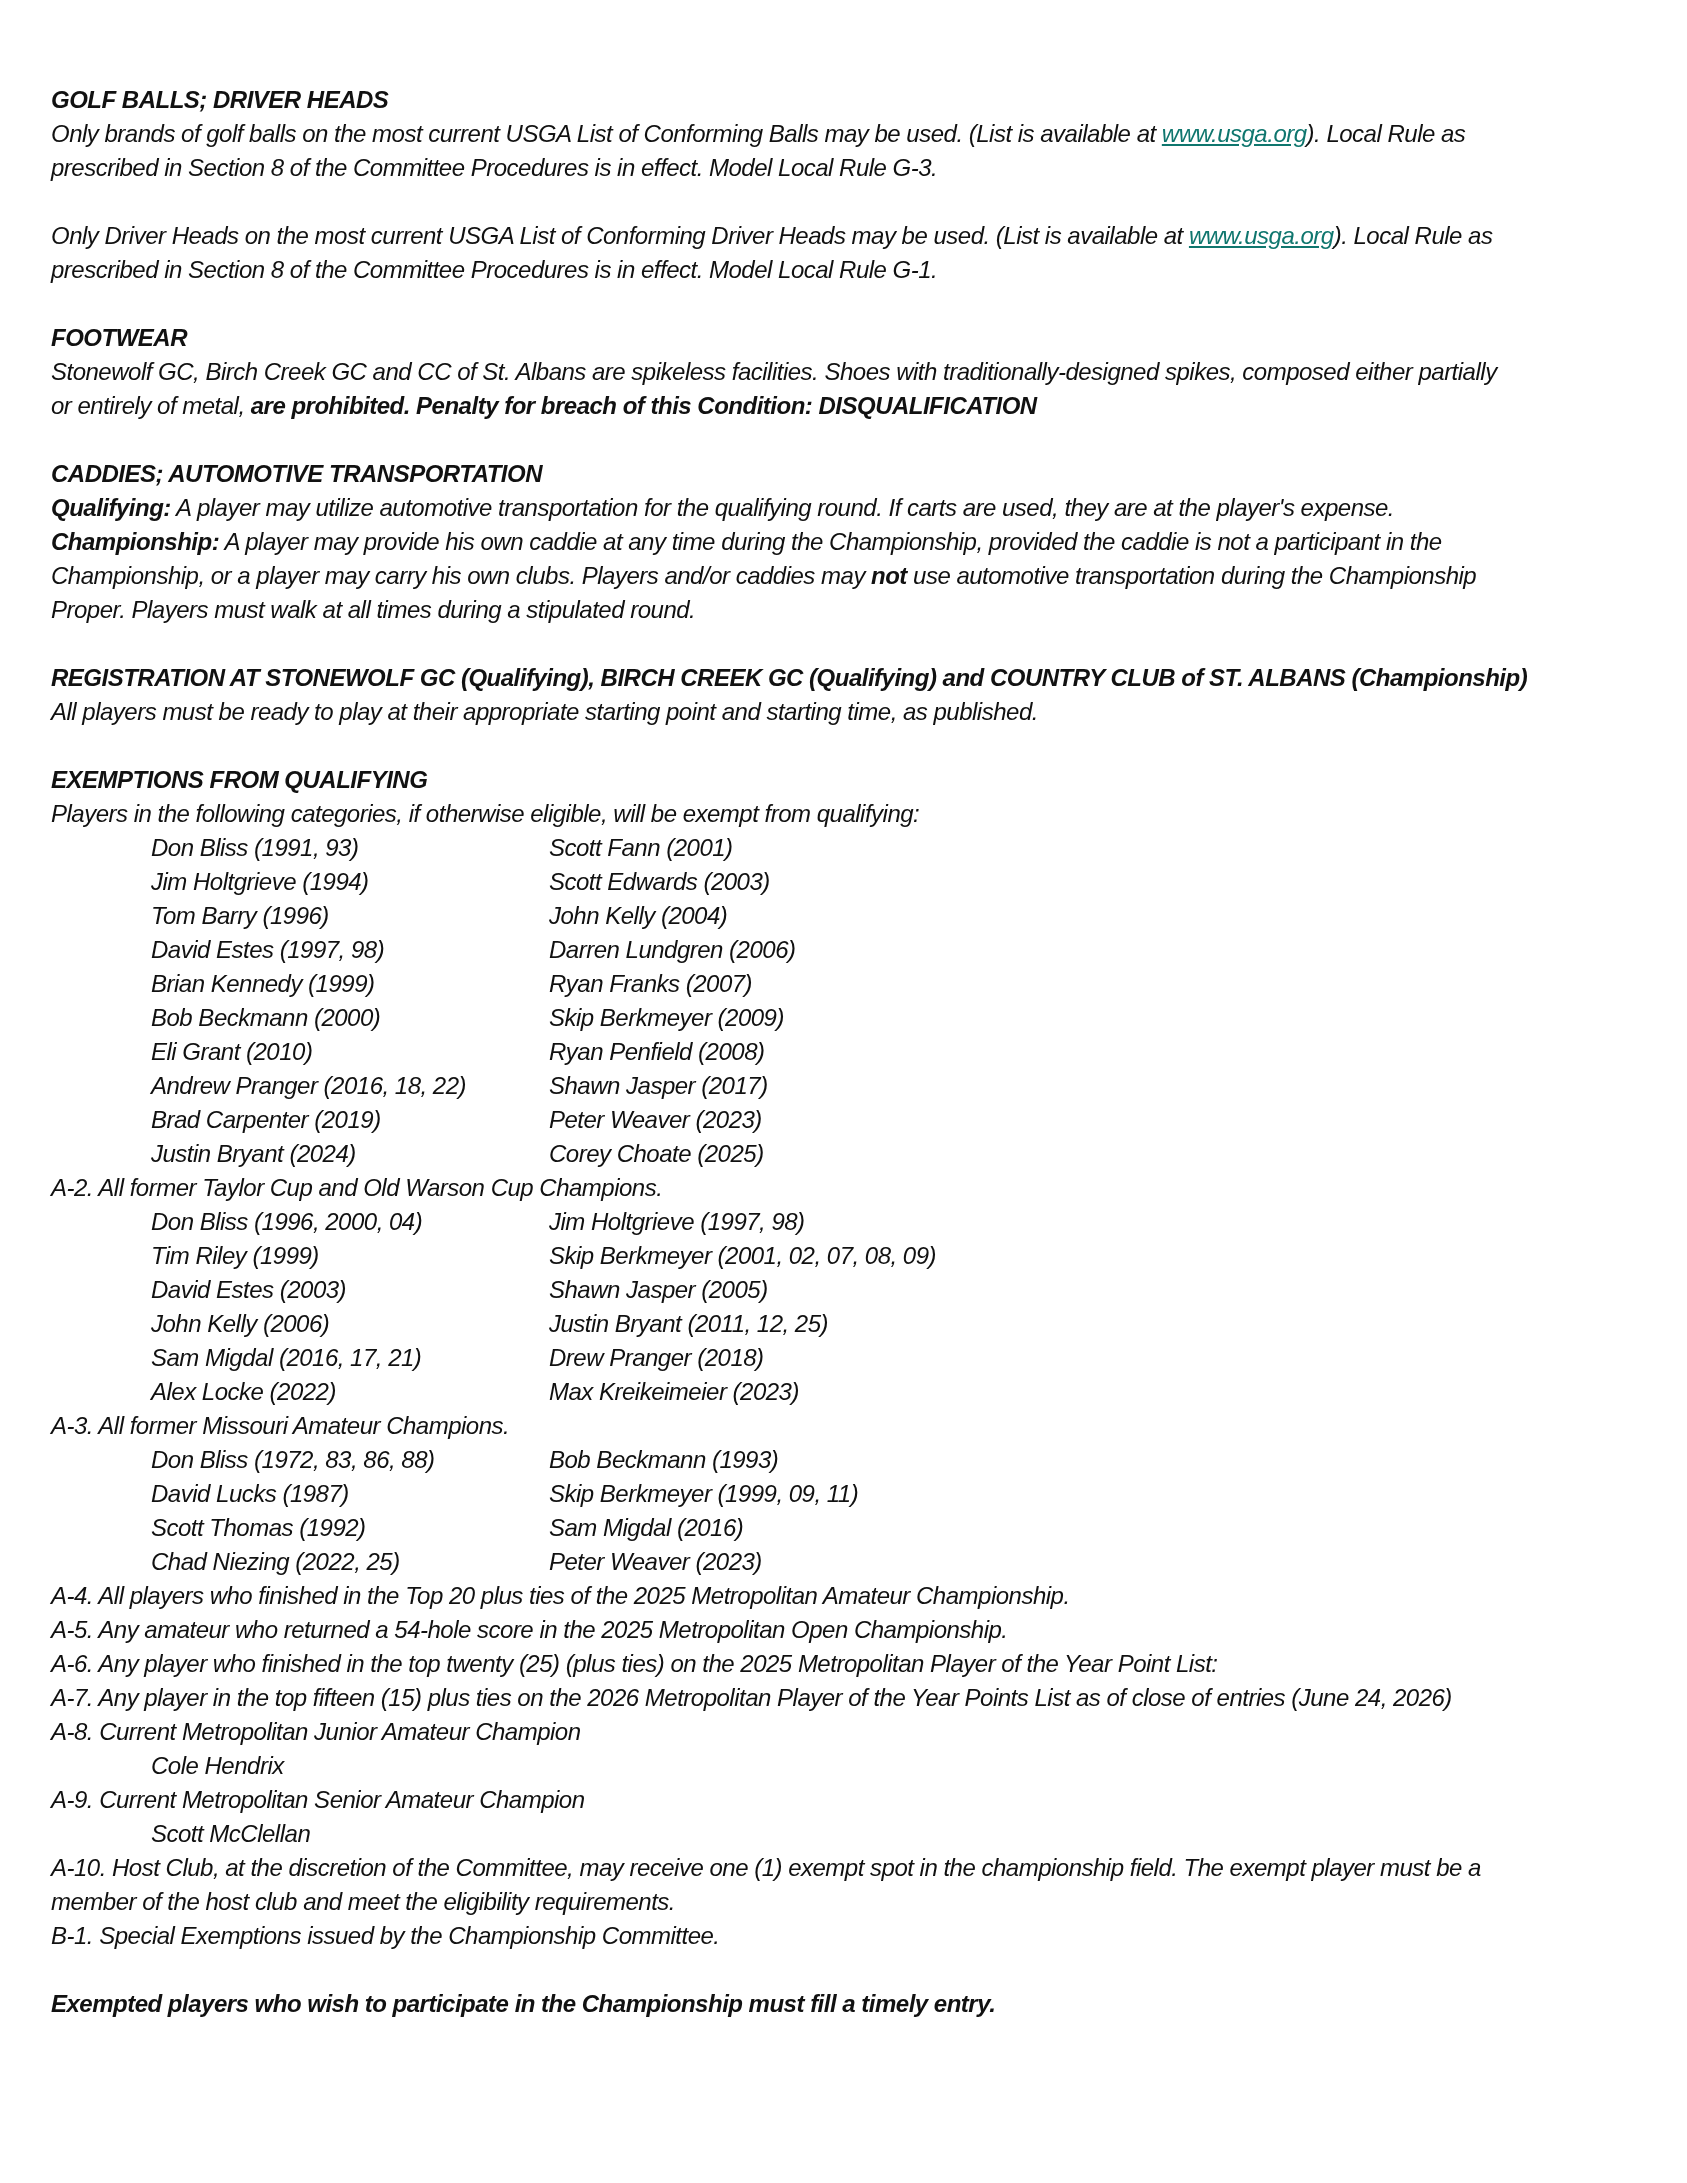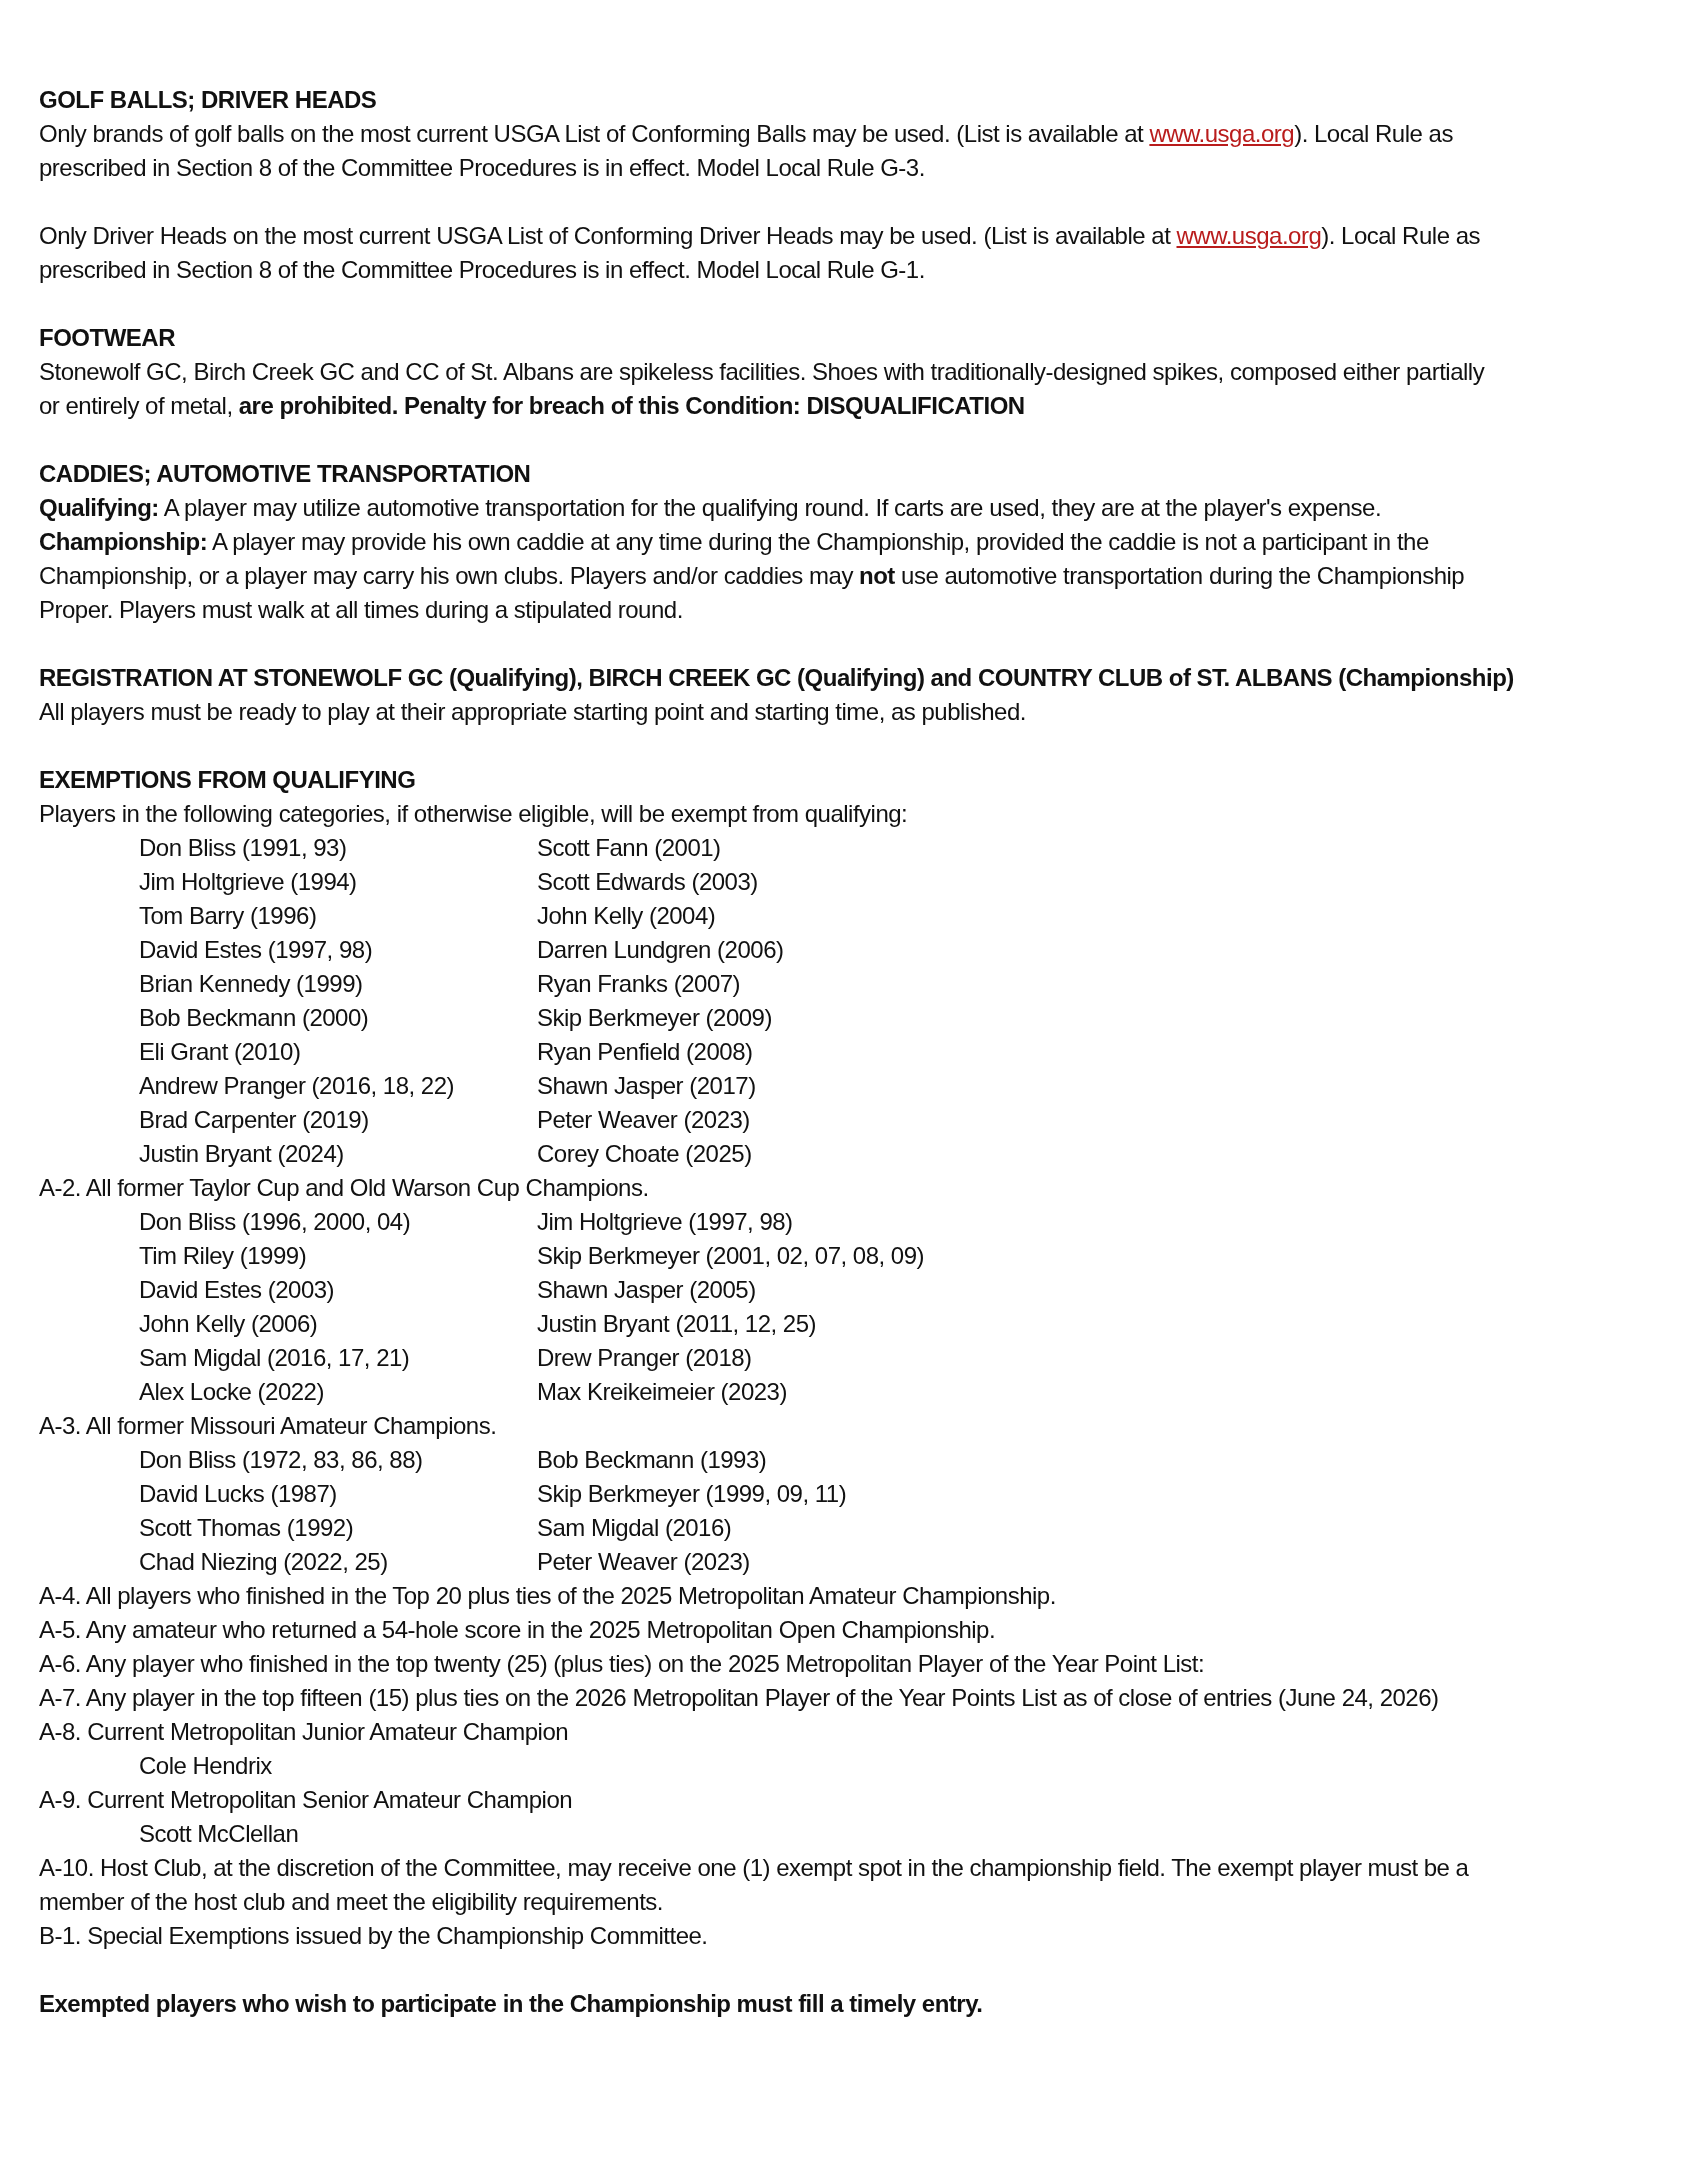--- a/index.html
+++ b/index.html
@@ -4,25 +4,25 @@
 <style>
   html, body { margin: 0; padding: 0; background: #ffffff; }
   body {
     width: 1687px; height: 2183px; position: relative; overflow: hidden;
     font-family: "Liberation Sans", sans-serif;
     color: #111111;
     font-size: 24px;
     letter-spacing: -0.5px;
     word-spacing: 0px;
   }
-  .page { position: absolute; left: 39px; top: 83px; width: 1603px; }
+  .page { position: absolute; left: 51px; top: 83px; width: 1603px; font-style: italic; }
   .line { height: 34px; line-height: 34px; white-space: nowrap; }
   .gap { height: 34px; }
   .b { font-weight: bold; }
-  a.link { color: #b91c1c; text-decoration: underline; }
+  a.link { color: #0f766e; text-decoration: underline; }
   .name-row { position: relative; height: 34px; line-height: 34px; white-space: nowrap; }
   .c1 { position: absolute; left: 100px; }
   .c2 { position: absolute; left: 498px; }
   .indent { padding-left: 100px; }
 </style>
 </head>
 <body>
 
 <div class="page">
 

